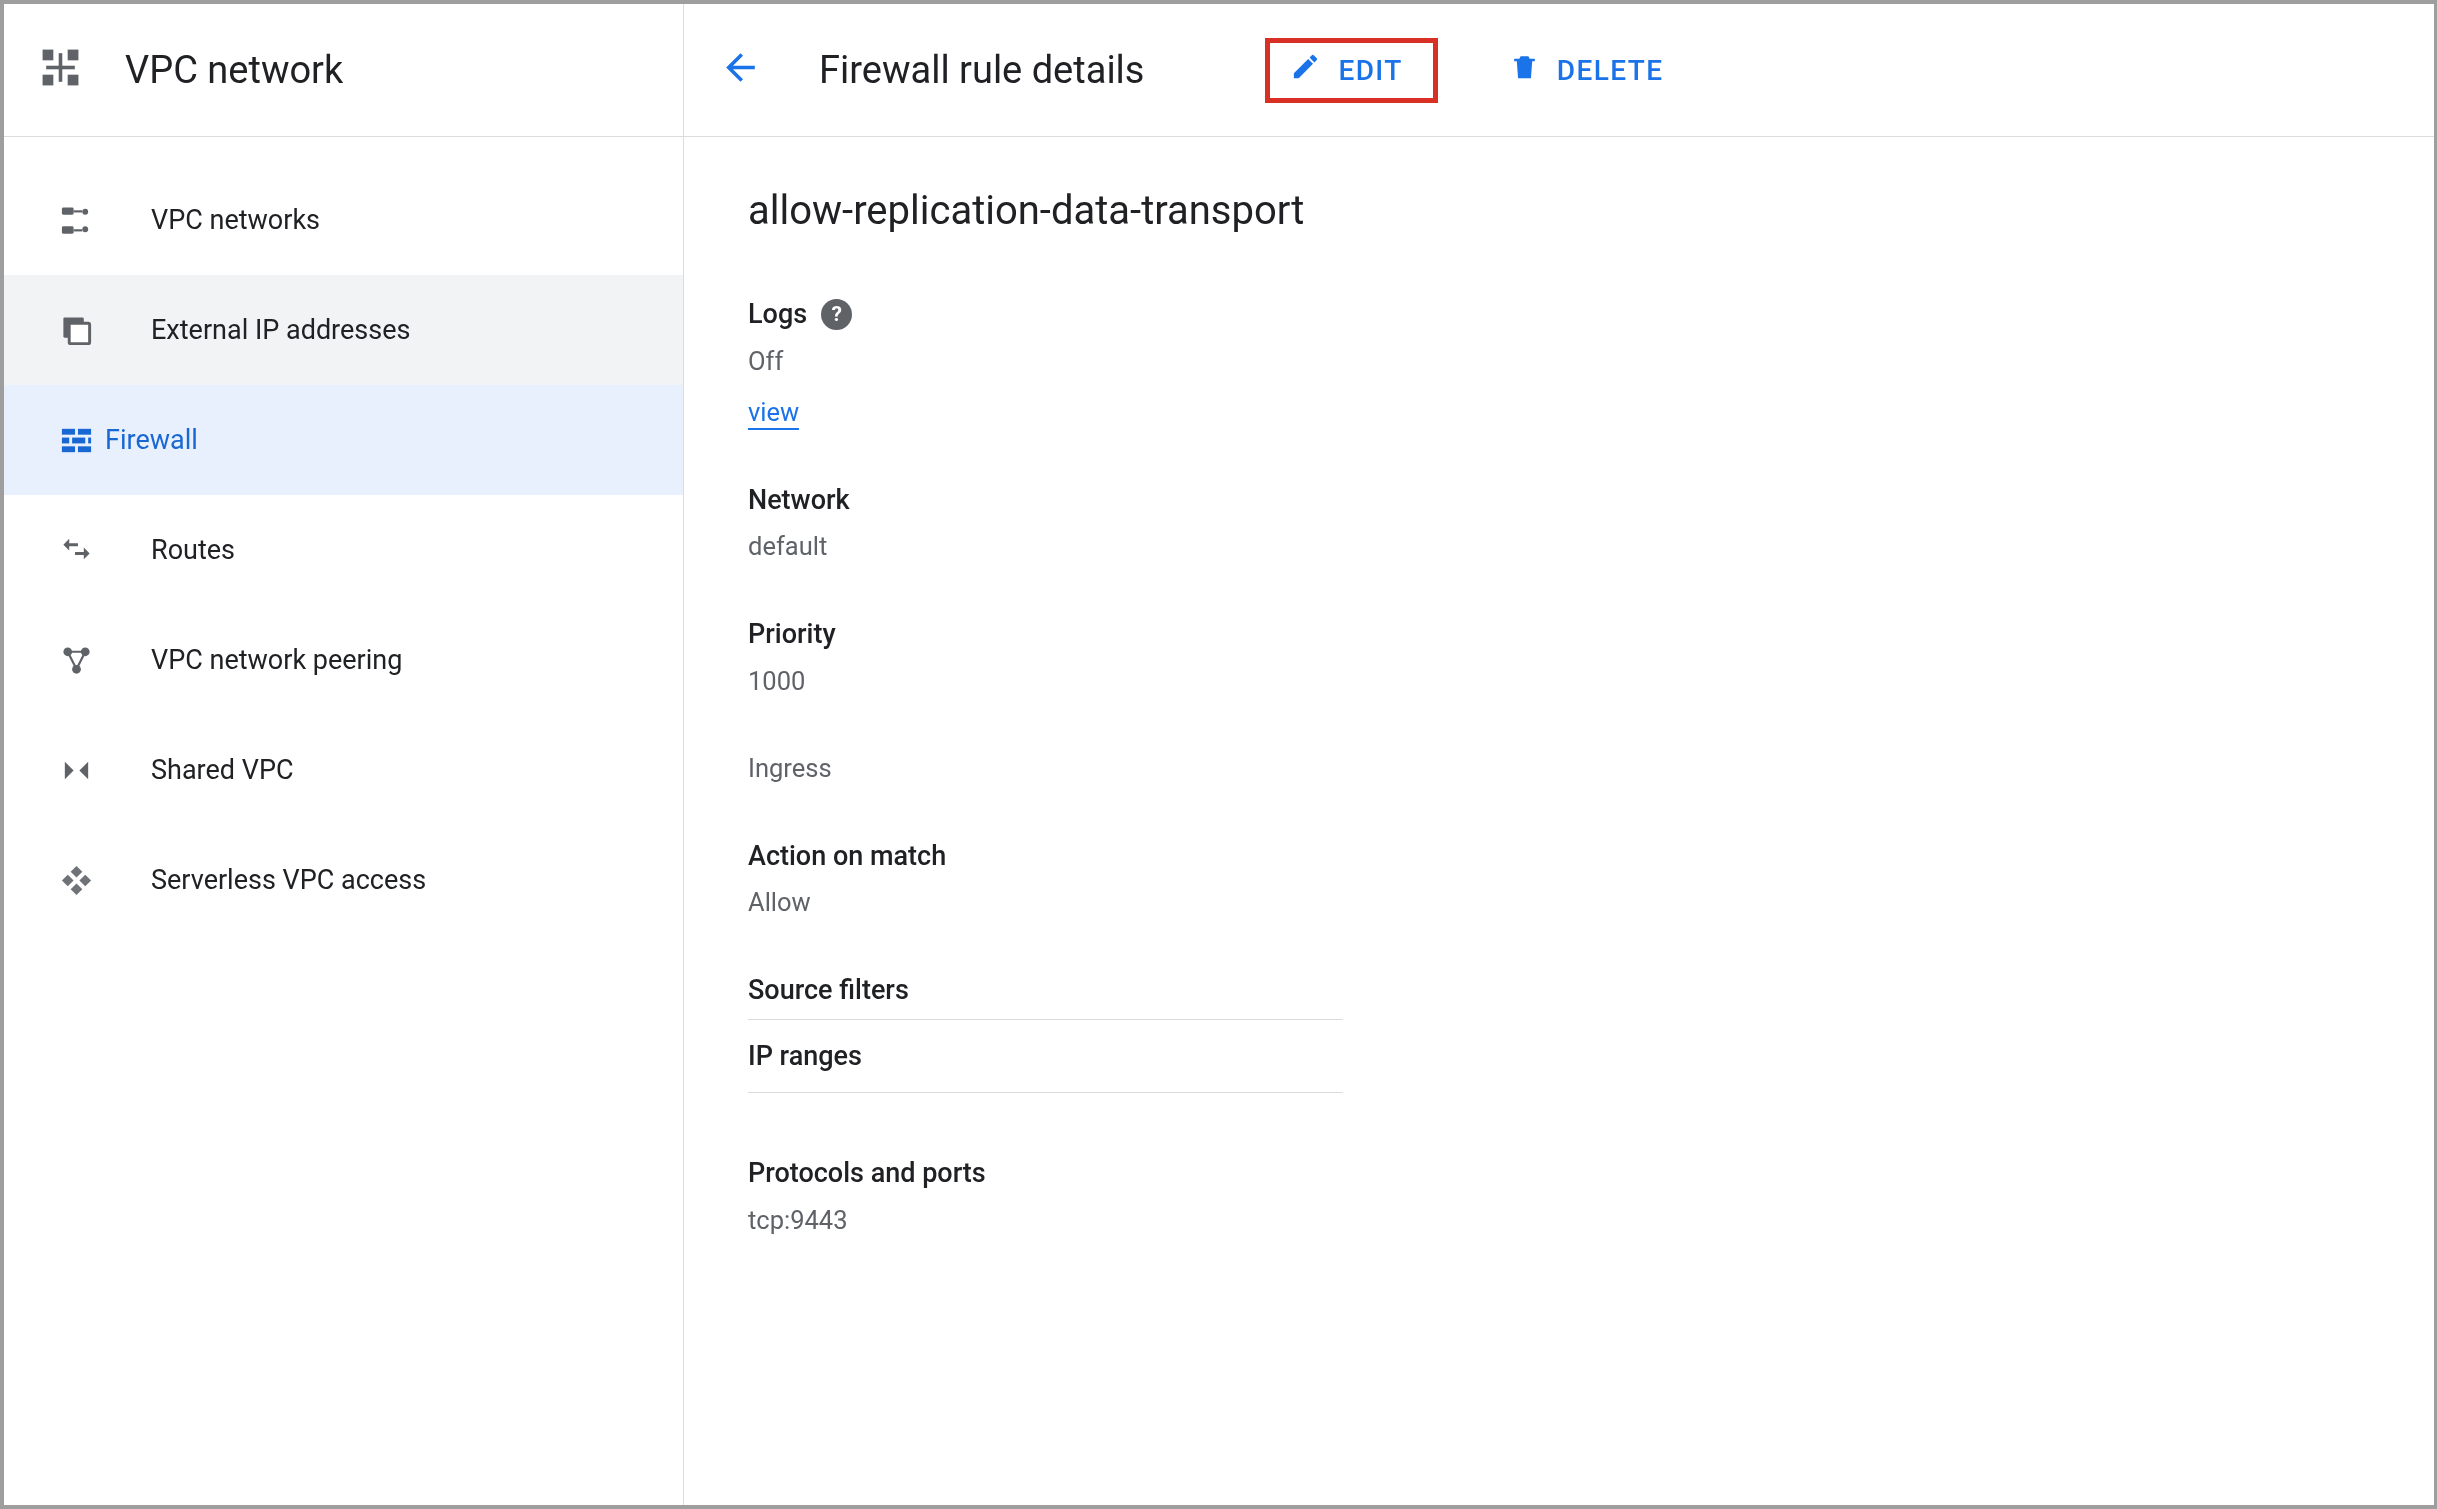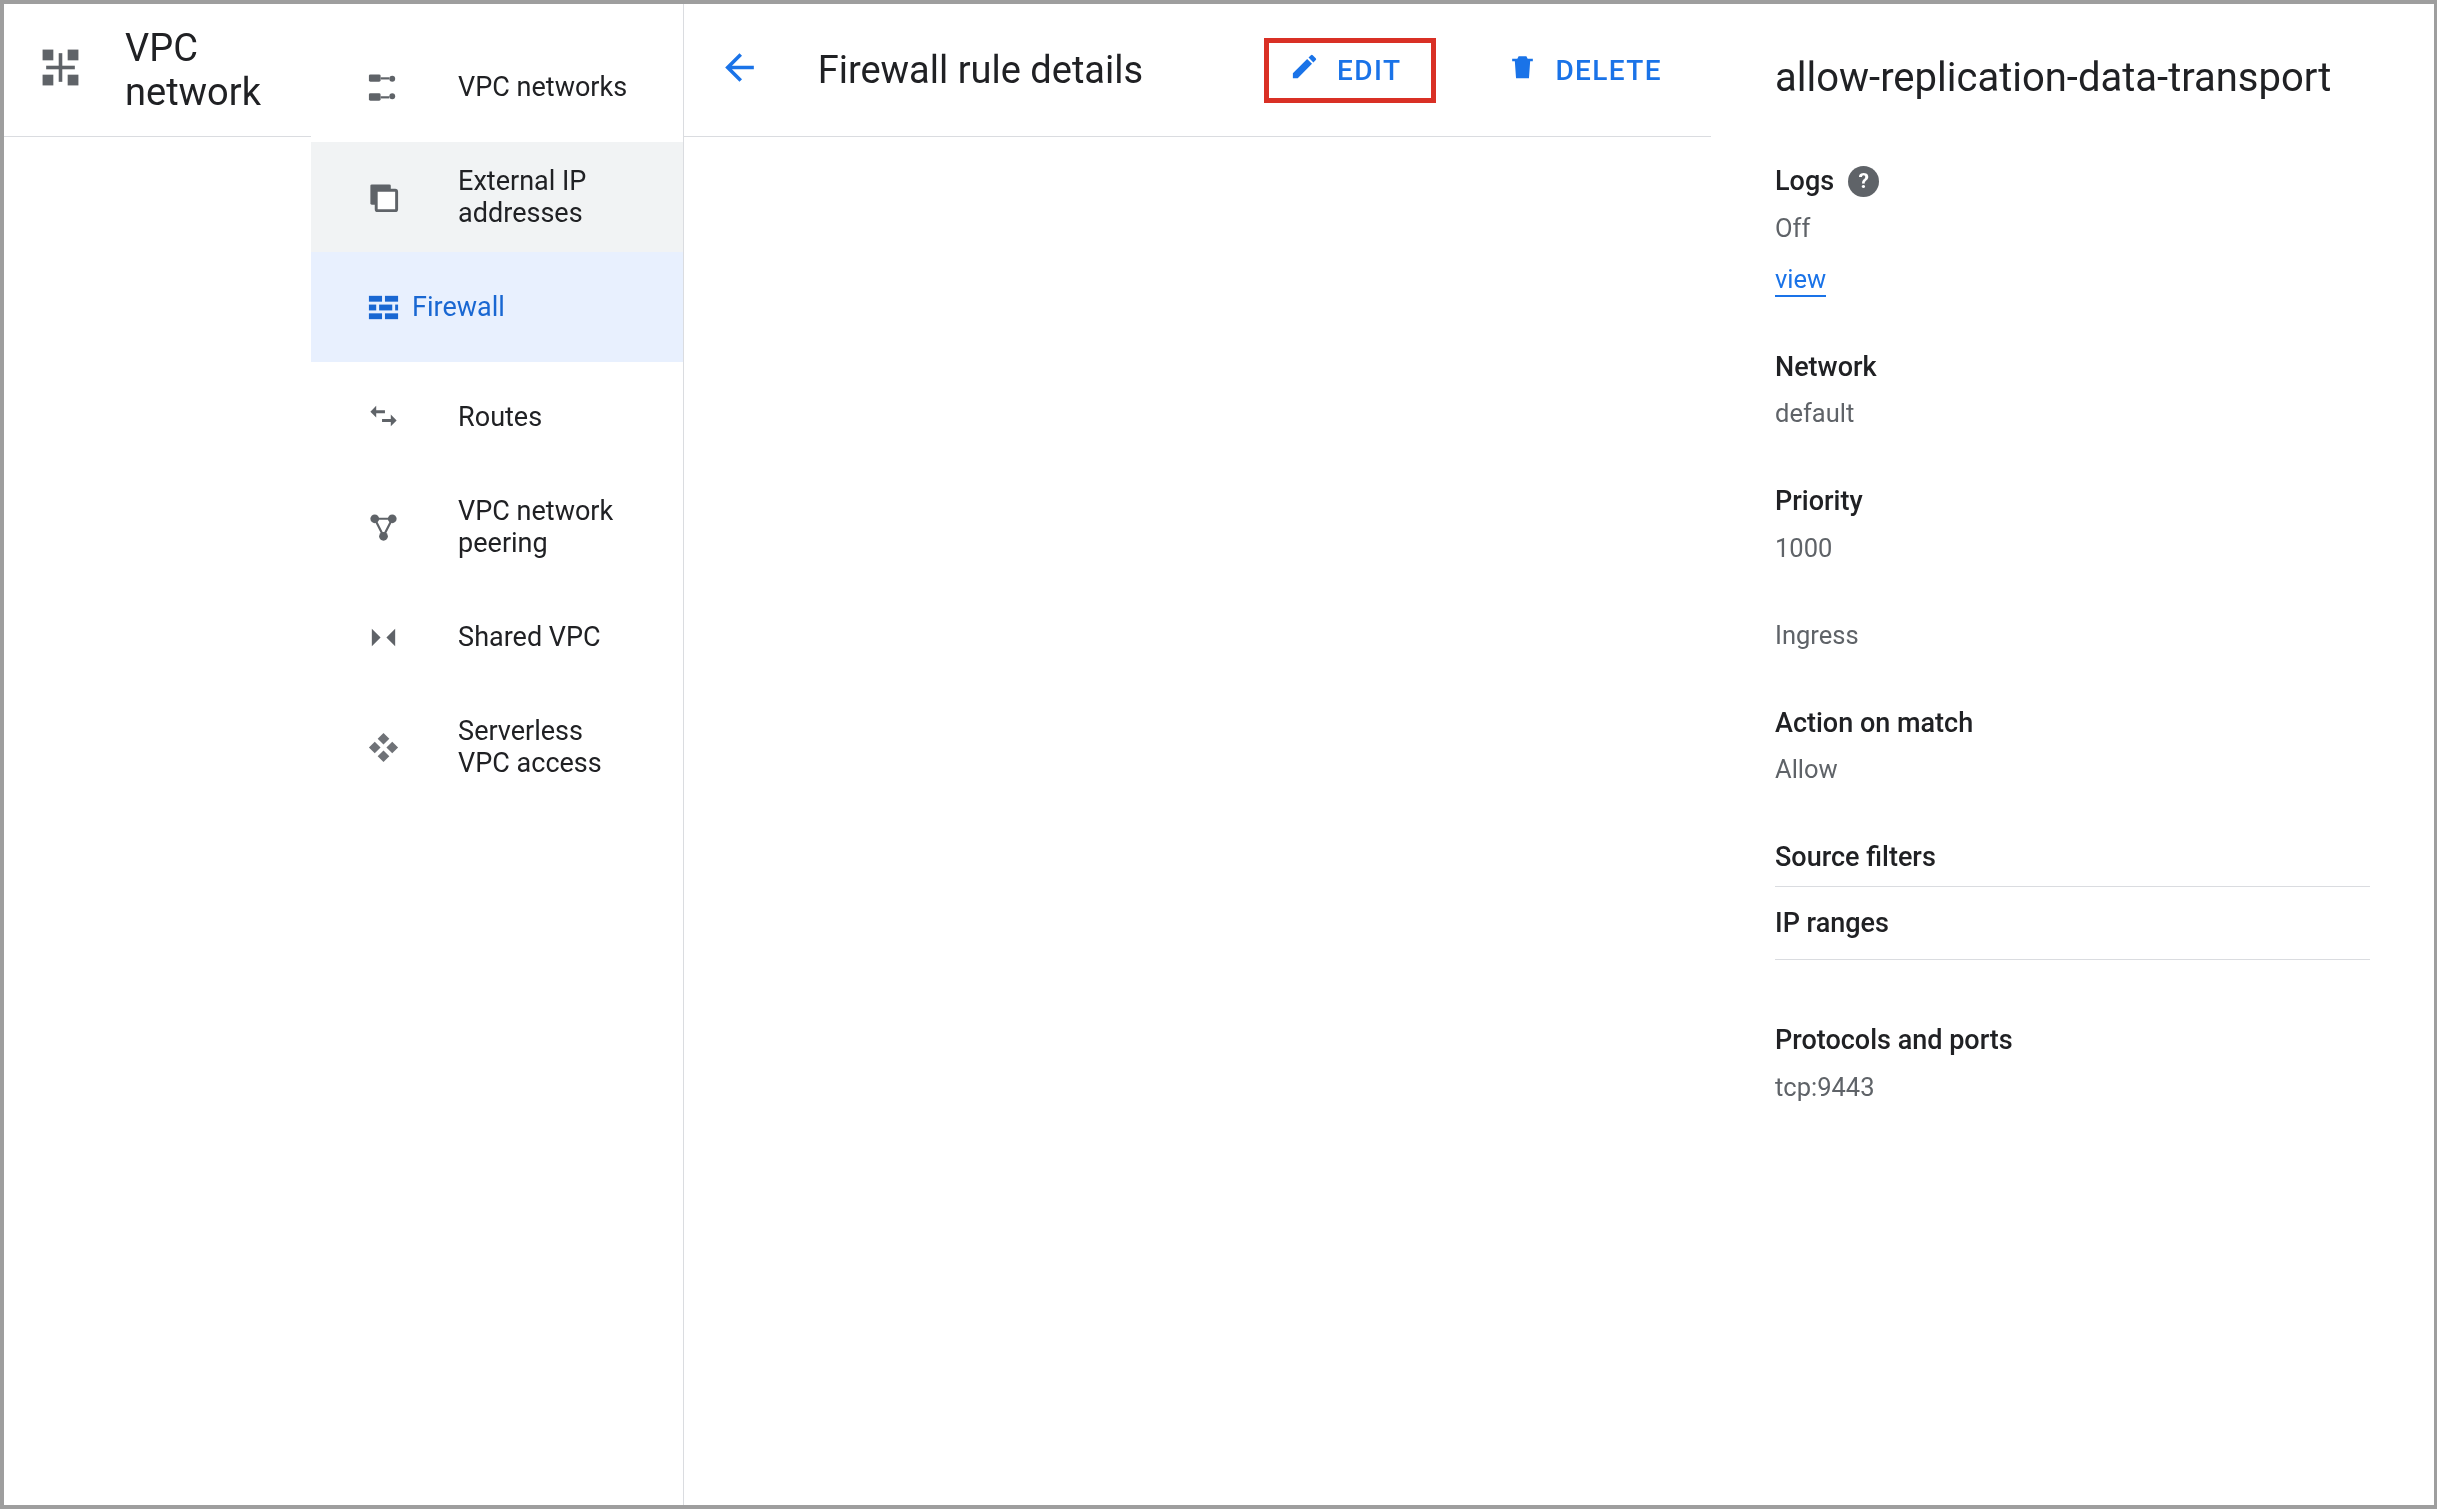--- a/index.html
+++ b/index.html
@@ -28,21 +28,21 @@
     border:4.3px solid #9e9e9e;
     background:#fff;
     position:relative;
     overflow:hidden;
   }
   .layout{display:flex;height:100%}
   
   .sidebar{
     width:680px;
     border-right:1.4px solid var(--divider);
-    display:flex;flex-direction:row;
+    display:flex;flex-direction:column;
   }
   .sidebar-header{
     display:flex;align-items:center;
     height:133px;
     padding:0 35px;
     border-bottom:1.4px solid var(--divider);
     gap:43px;
   }
   .sidebar-header .title{
     font-size:38px;
@@ -62,21 +62,21 @@
   .nav-item.hover{background:var(--sidebar-hover)}
   .nav-item.active{
     background:var(--sidebar-active);
     color:var(--blue-text);
     gap:11px;
   }
   .nav-item .icon{width:35px;height:35px;flex:0 0 35px;display:flex;align-items:center;justify-content:center}
   .nav-item .icon svg{width:35px;height:35px}
   .nav-item.active .icon svg{fill:var(--blue-text)}
   
-  .main{flex:1;display:flex;flex-direction:row}
+  .main{flex:1;display:flex;flex-direction:column}
   .main-header{
     display:flex;align-items:center;
     height:133px;
     padding:0 28px;
     border-bottom:1.4px solid var(--divider);
     gap:50px;
   }
   .back-btn{
     width:57px;height:57px;
     display:flex;align-items:center;justify-content:center;

